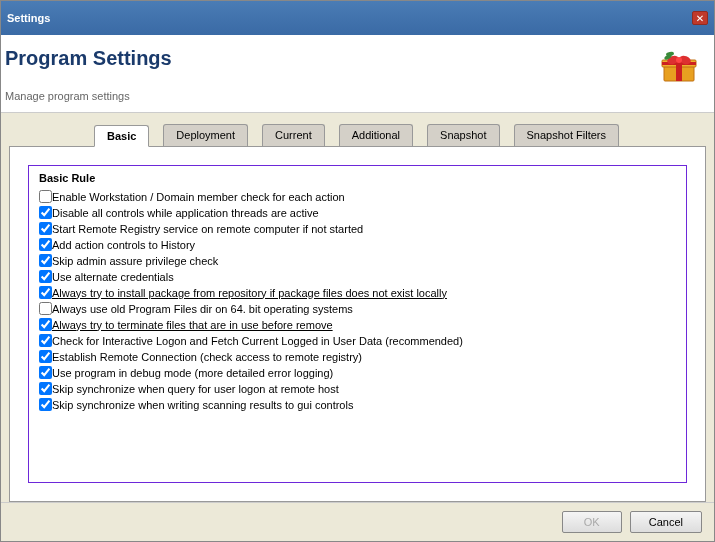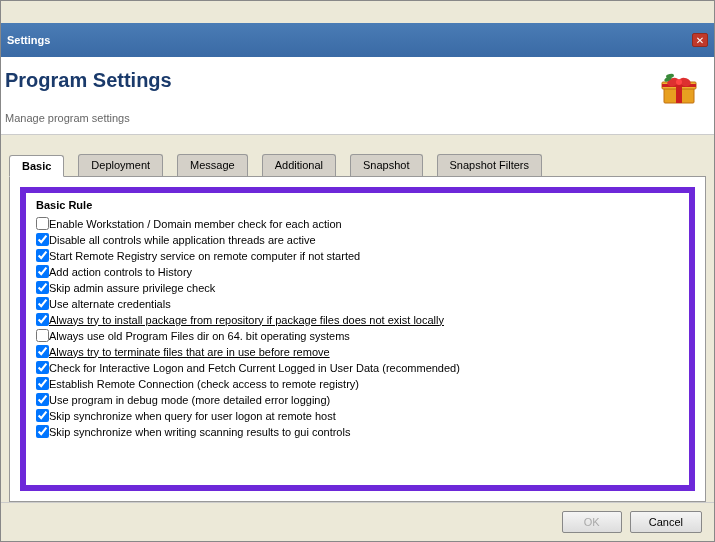--- a/index.html
+++ b/index.html
@@ -21,21 +21,20 @@
     }
     .title-bar {
       background: linear-gradient(to bottom, #4a7cb5, #3a6aa5);
       color: white;
       padding: 17px 6px;
       display: flex;
       align-items: center;
       justify-content: space-between;
       height: 22px;
       flex-shrink: 0;
-      margin-top: 22px;
     }
     .title-bar-text {
       font-size: 11px;
       font-weight: bold;
     }
     .close-btn {
       background: #c0392b;
       border: 1px solid #922b21;
       color: white;
       width: 16px;
@@ -61,24 +60,25 @@
       font-weight: bold;
       color: #1a3a6b;
     }
     .header-subtitle {
       font-size: 11px;
       color: #666;
       margin-top: 20px;
     }
     .tabs-area {
       background: #ece9d8;
-      padding: 19px 8px 0 8px;
+      padding: 11px 8px 0 8px;
       display: flex;
       gap: 12px;
       flex-shrink: 0;
+      justify-content: center;
     }
     .tab {
       padding: 4px 12px;
       border: 1px solid #999;
       background: #d4d0c8;
       cursor: pointer;
       font-size: 11px;
       margin-right: 2px;
       border-bottom: none;
       border-radius: 3px 3px 0 0;
@@ -95,22 +95,22 @@
     .content-area {
       background: white;
       margin: 0 8px;
       border: 1px solid #999;
       flex: 1;
       overflow: hidden;
       display: flex;
       flex-direction: column;
     }
     .basic-rule-group {
-      border: 6px solid #6d28d9;
-      margin: 10px;
+      border: 1px solid #6d28d9;
+      margin: 18px;
       padding: 6px 10px 10px 10px;
       flex: 1;
       overflow: auto;
     }
     .group-legend {
       font-size: 11px;
       font-weight: bold;
       margin-bottom: 6px;
       color: #000;
     }
@@ -201,21 +201,21 @@
 
         <ellipse cx="8" cy="10" rx="4" ry="2" fill="#3a8a3a" transform="rotate(-30 8 10)"></ellipse>
         <ellipse cx="10" cy="7" rx="4" ry="2" fill="#3a8a3a" transform="rotate(-10 10 7)"></ellipse>
       </svg>
     </div>
   </div>
 
   <div class="tabs-area">
     <div class="tab active">Basic</div>
     <div class="tab">Deployment</div>
-    <div class="tab">Message</div>
+    <div class="tab">Current</div>
     <div class="tab">Additional</div>
     <div class="tab">Snapshot</div>
     <div class="tab">Snapshot Filters</div>
   </div>
 
   <div class="content-area">
     <div class="basic-rule-group">
       <div class="group-legend">Basic Rule</div>
       <div id="checkboxes-container">
           <div class="checkbox-item">

